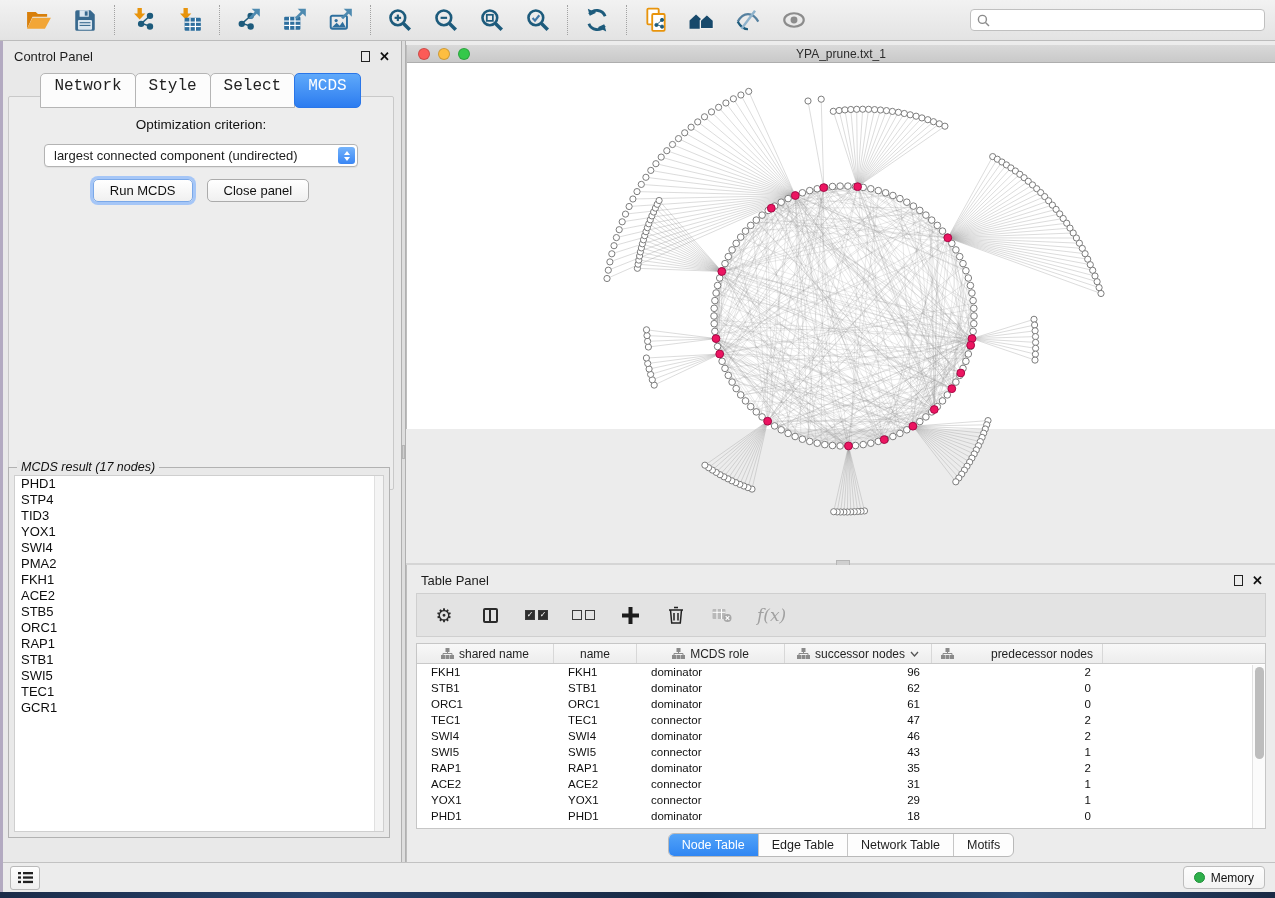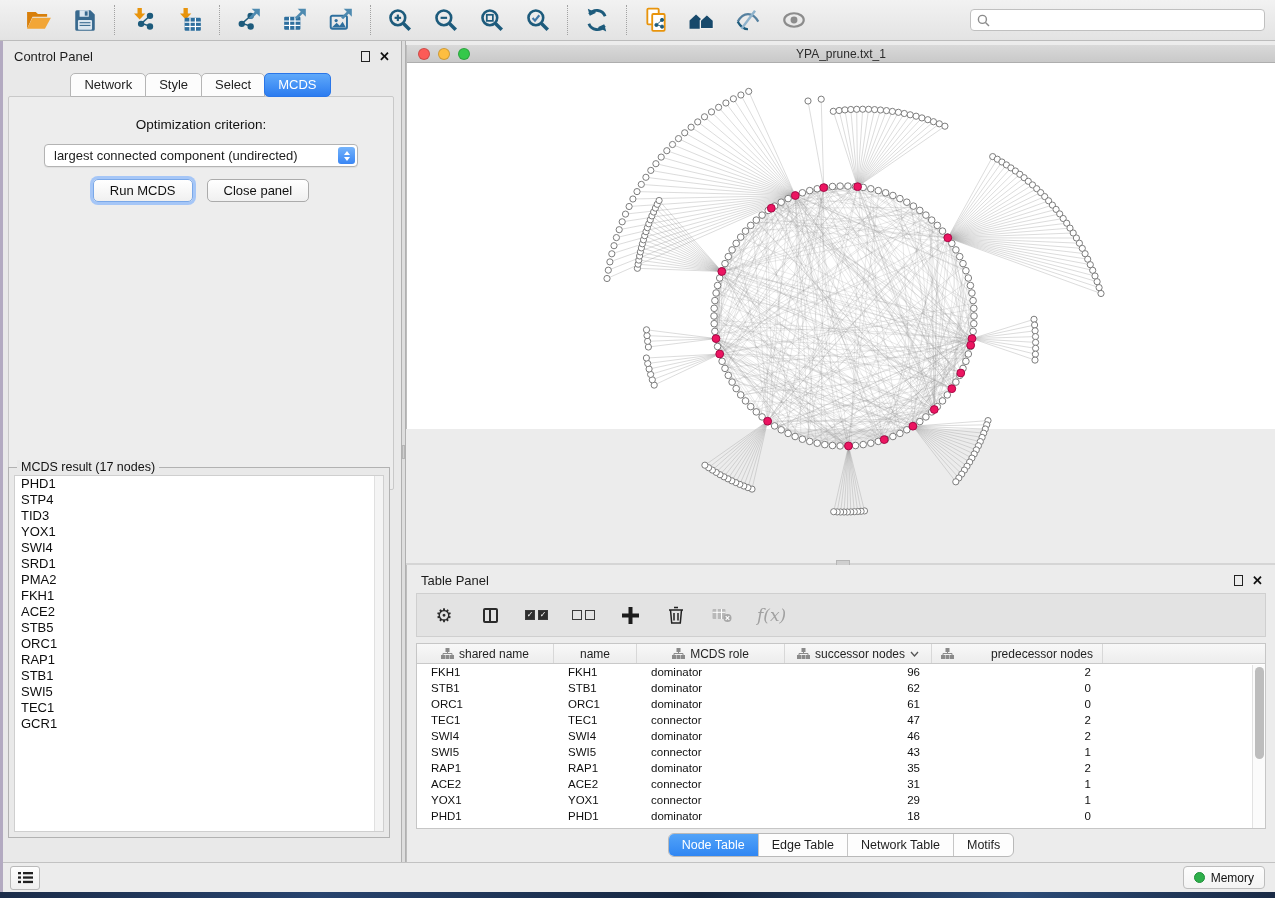--- a/index.html
+++ b/index.html
@@ -22,22 +22,22 @@
 
   
   .control-panel { position:absolute; left:0; top:41px; width:402px; height:821px; background:#e9e9e9; }
   .left-edge { position:absolute; left:0; top:41px; width:3px; height:851px; background:#b3aac1; z-index:5; }
   .panel-header { height:26px; display:flex; align-items:center; padding:4px 12px 0 14px; }
   .panel-title { font-size:13px; color:#1d1d1d;text-align:center; }
   .panel-header-icons { margin-left:auto; display:flex; align-items:center; gap:9px; }
   .float-icon { width:9px; height:11px; border:1.5px solid #222; display:inline-block; }
   .close-icon { font-size:13px; font-weight:bold; color:#111; line-height:1; }
   .cp-tabs { display:flex; justify-content:center; margin-top:6px; position:relative; z-index:2; }
-  .cp-tab { font-size:13px; padding:3px 13px 4px; background:#fcfcfc; border:1px solid #b5b5b5;
-    margin-left:-1px; border-radius:5px 5px 0 0; color:#222; }
+  .cp-tab { font-size:16px; padding:3px 13px 12px; background:#fcfcfc; border:1px solid #b5b5b5;
+    margin-left:-1px; border-radius:5px 5px 0 0; color:#222;font-family:Liberation Mono, monospace; }
   .cp-tab.active { background:linear-gradient(#5fa9fa,#2c7cf0); border:1px solid #2a76e8;
     color:#fff; border-radius:5px; }
   .cp-box { position:absolute; left:8px; right:8px; top:55px; height:394px;
     background:#ededed; border:1px solid #c9c9c9; border-radius:2px; }
   .opt-label { text-align:center; font-size:13.5px; margin-top:20px; color:#111; }
   .select-row { display:flex; justify-content:center; margin-top:12px; }
   .fake-select { position:relative; width:314px; height:23px; background:#fff;
     border:1px solid #b3b3b3; border-radius:4px; font-size:13px; display:flex; align-items:center;
     padding:0 24px 0 9px; box-shadow:0 1px 1px rgba(0,0,0,.06); }
   .select-stepper { position:absolute; right:2px; top:2px; width:17px; height:17px; border-radius:3px;
@@ -46,21 +46,21 @@
   .select-stepper i { width:0; height:0; border-left:3.5px solid transparent; border-right:3.5px solid transparent; display:block; }
   .select-stepper .up { border-bottom:4px solid #fff; }
   .select-stepper .dn { border-top:4px solid #fff; }
   .btn-row { display:flex; justify-content:center; gap:14px; margin-top:12px; }
   .mac-btn { height:23px; padding:0 16px; font-size:13px; background:linear-gradient(#ffffff,#f0f0f0);
     border:1px solid #ababab; border-radius:5px; color:#111; }
   .mac-btn.focused { border:1px solid #7aa8e8; box-shadow:0 0 0 3px rgba(105,165,255,.55); }
   .groupbox { position:absolute; left:8px; right:12px; top:426px; height:371px;
     border:1px solid #b2b2b2; background:#e9e9e9; }
   .groupbox-label { position:absolute; top:-8px; left:8px; background:#e9e9e9; padding:0 4px;
-    font-size:12.5px; color:#111; }
+    font-size:12.5px; color:#111;font-style:italic; }
   .mcds-list { position:absolute; left:5px; right:5px; top:7px; bottom:5px; background:#fff;
     border:1px solid #cfcfcf; overflow:hidden; }
   .mcds-scroll { position:absolute; right:0; top:0; bottom:0; width:9px; background:#f4f4f4; border-left:1px solid #e0e0e0; }
   .mcds-item { font-size:13px; line-height:16px; padding:0 6px; color:#0d0d0d; }
   .mcds-item:first-child { margin-top:2px; }
 
   
   .vsplit { position:absolute; left:401px; top:41px; width:5px; height:821px; background:#dedede;
     border-left:1px solid #b0b0b0; border-right:1px solid #b0b0b0; }
   .vsplit .handle { position:absolute; top:404px; left:0; right:0; height:14px; background:#cfcfcf; border:1px solid #b5b5b5; }
@@ -371,21 +371,20 @@
     </div>
     <div class="groupbox">
       <span class="groupbox-label">MCDS result (17 nodes)</span>
       <div class="mcds-list" id="mcds-list">
         <div class="mcds-scroll"></div>
       <div class="mcds-item">PHD1</div>
           <div class="mcds-item">STP4</div>
           <div class="mcds-item">TID3</div>
           <div class="mcds-item">YOX1</div>
           <div class="mcds-item">SWI4</div>
-          <div class="mcds-item">SRD1</div>
           <div class="mcds-item">PMA2</div>
           <div class="mcds-item">FKH1</div>
           <div class="mcds-item">ACE2</div>
           <div class="mcds-item">STB5</div>
           <div class="mcds-item">ORC1</div>
           <div class="mcds-item">RAP1</div>
           <div class="mcds-item">STB1</div>
           <div class="mcds-item">SWI5</div>
           <div class="mcds-item">TEC1</div>
           <div class="mcds-item">GCR1</div>

